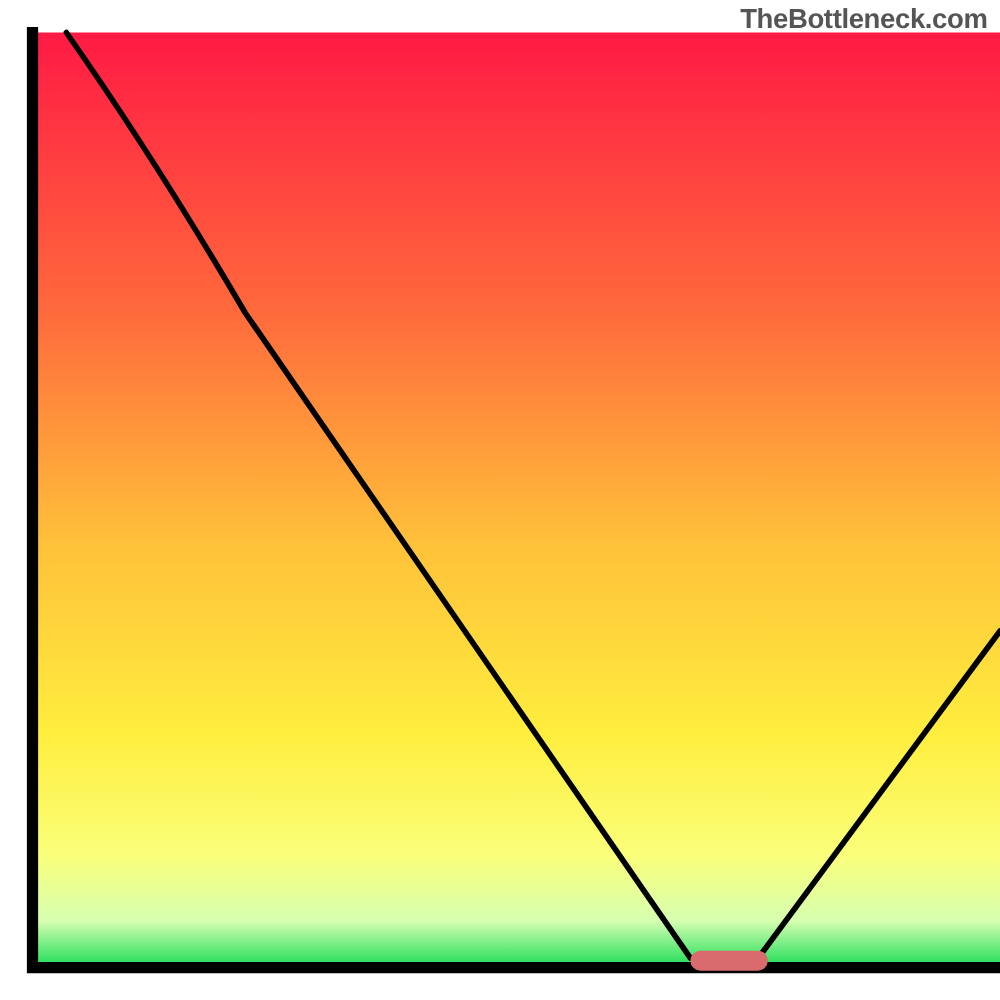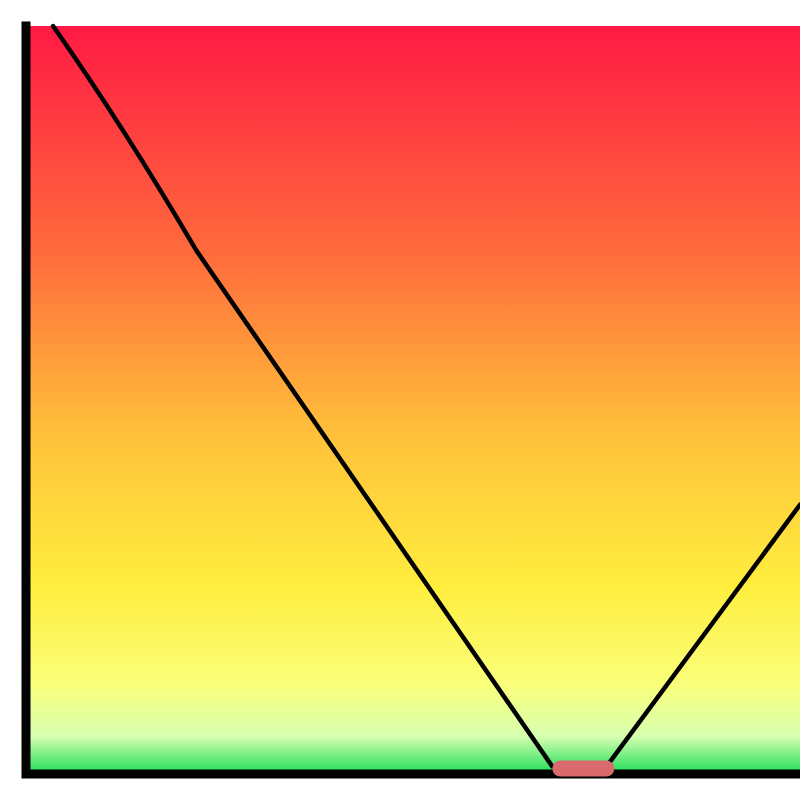--- a/index.html
+++ b/index.html
@@ -27,20 +27,21 @@
     letter-spacing: -0.3px;
   }
   svg {
     display: block;
   }
 </style>
 </head>
 <body>
 
 <div class="container">
+  <div class="watermark">TheBottleneck.com</div>
   <svg id="chart-svg" width="800" height="800" viewBox="0 0 800 800">
     <defs>
       <linearGradient id="bg-grad" x1="0" y1="0" x2="0" y2="1">
           <stop offset="0%" stop-color="#ff1a44"></stop>
           <stop offset="30%" stop-color="#ff6a3c"></stop>
           <stop offset="55%" stop-color="#ffc23a"></stop>
           <stop offset="75%" stop-color="#ffee3e"></stop>
           <stop offset="88%" stop-color="#faff7a"></stop>
           <stop offset="95%" stop-color="#d6ffb0"></stop>
           <stop offset="100%" stop-color="#1bdc57"></stop>

